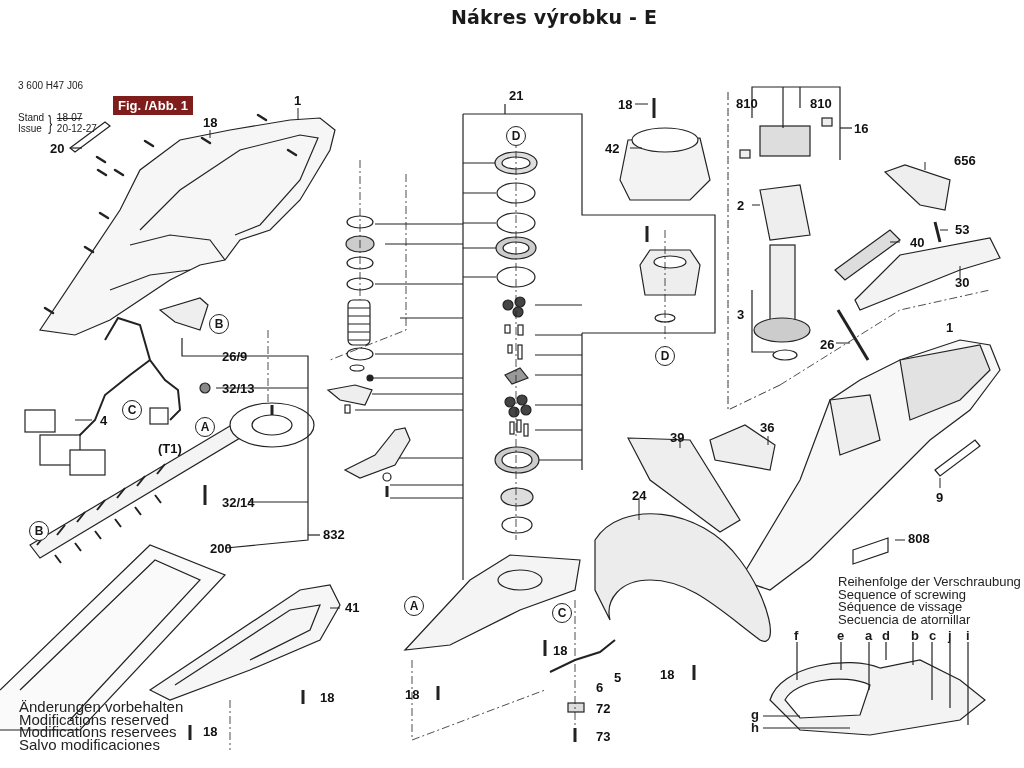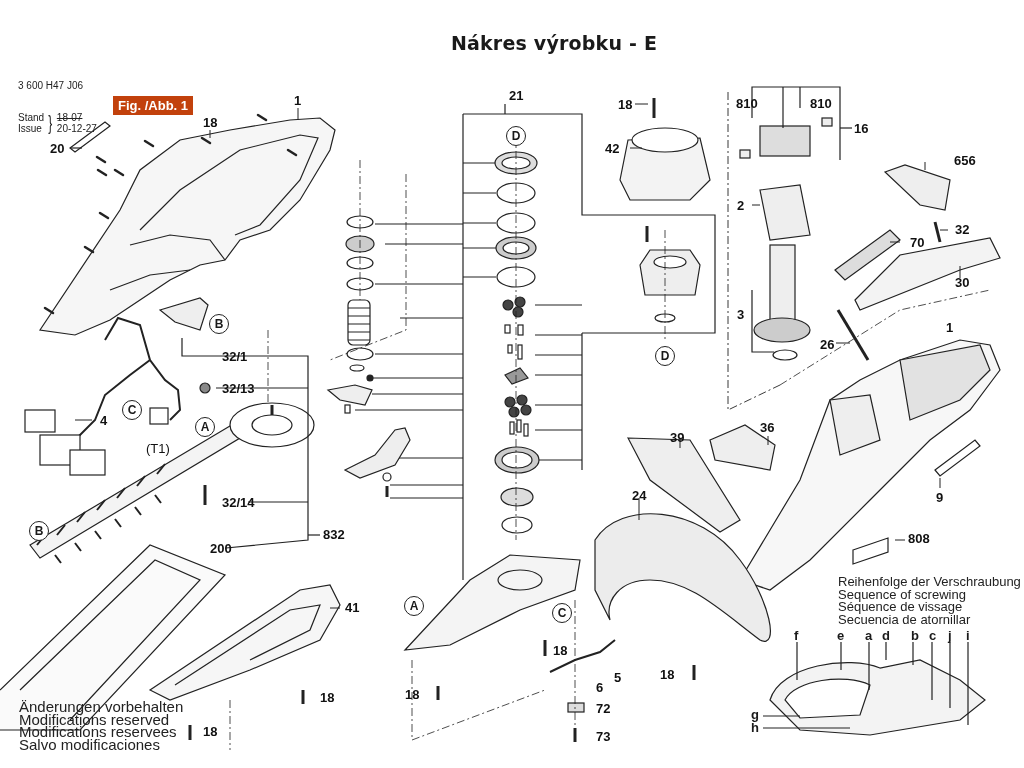--- a/index.html
+++ b/index.html
@@ -1,25 +1,25 @@
 <!DOCTYPE html>
 <html><head>
 <meta charset="utf-8">
 <style>
   html, body { margin:0; padding:0; background:#ffffff; }
   body { width:1024px; height:768px; position:relative; overflow:hidden; font-family:"Liberation Sans", sans-serif; color:#1a1a1a; }
-  .title { position:absolute; left:0; width:1024px; top:6px; text-align:center; padding-left:84px; box-sizing:border-box; font-family:"DejaVu Sans", sans-serif; font-weight:bold; font-size:19px; letter-spacing:0.2px;margin-top:26px; }
+  .title { position:absolute; left:0; width:1024px; top:6px; text-align:center; padding-left:84px; box-sizing:border-box; font-family:"DejaVu Sans", sans-serif; font-weight:bold; font-size:19px; letter-spacing:0.2px; }
   .meta { position:absolute; left:18px; top:80px; font-size:10px; line-height:11px; color:#222; }
   .meta .code { display:block; margin-bottom:2px; }
   .meta .row { display:flex; align-items:center;margin-top:21px; }
   .meta .labels { display:flex; flex-direction:column; }
   .meta .brace { font-size:20px; line-height:20px; margin:0 3px; transform:scaleX(0.6); }
   .meta .vals { display:flex; flex-direction:column; }
   .meta .strike { text-decoration:line-through; }
-  .fig { position:absolute; left:113px; top:96px; background:#c2410c; color:#fff; font-weight:bold; font-size:13px; padding:2px 5px; }
+  .fig { position:absolute; left:113px; top:96px; background:#7f1d1d; color:#fff; font-weight:bold; font-size:13px; padding:2px 5px; }
   .lbl { position:absolute; font-weight:bold; font-size:13px; color:#111; white-space:nowrap; }
   .circ { position:absolute; width:20px; height:20px; border:1.3px solid #222; border-radius:50%; background:#fff; font-weight:bold; font-size:12px; display:flex; align-items:center; justify-content:center; box-sizing:border-box; }
   .note { position:absolute; font-size:15px; line-height:12.5px; color:#222; }
   .seq { position:absolute; font-size:13px; line-height:12.5px; color:#222; }
   .seqletter { position:absolute; font-weight:bold; font-size:13px; }
   svg.draw { position:absolute; left:0; top:0; }
 </style>
 </head>
 <body>
 
@@ -298,31 +298,31 @@
 <span class="lbl" style="left:203px;top:115px">18</span>
 <span class="lbl" style="left:50px;top:141px">20</span>
 <span class="lbl" style="left:509px;top:88px">21</span>
 <span class="lbl" style="left:618px;top:97px">18</span>
 <span class="lbl" style="left:605px;top:141px">42</span>
 <span class="lbl" style="left:736px;top:96px">810</span>
 <span class="lbl" style="left:810px;top:96px">810</span>
 <span class="lbl" style="left:854px;top:121px">16</span>
 <span class="lbl" style="left:954px;top:153px">656</span>
 <span class="lbl" style="left:737px;top:198px">2</span>
-<span class="lbl" style="left:955px;top:222px">32</span>
-<span class="lbl" style="left:910px;top:235px">70</span>
+<span class="lbl" style="left:955px;top:222px">53</span>
+<span class="lbl" style="left:910px;top:235px">40</span>
 <span class="lbl" style="left:955px;top:275px">30</span>
 <span class="lbl" style="left:737px;top:307px">3</span>
 <span class="lbl" style="left:946px;top:320px">1</span>
 <span class="lbl" style="left:820px;top:337px">26</span>
-<span class="lbl" style="left:222px;top:349px">32/1</span>
+<span class="lbl" style="left:222px;top:349px">26/9</span>
 <span class="lbl" style="left:222px;top:381px">32/13</span>
 <span class="lbl" style="left:222px;top:495px">32/14</span>
 <span class="lbl" style="left:100px;top:413px">4</span>
-<span class="lbl" style="left:146px;top:441px;font-weight:normal">(T1)</span>
+<span class="lbl" style="left:158px;top:441px;font-weight:bold">(T1)</span>
 <span class="lbl" style="left:670px;top:430px">39</span>
 <span class="lbl" style="left:760px;top:420px">36</span>
 <span class="lbl" style="left:936px;top:490px">9</span>
 <span class="lbl" style="left:632px;top:488px">24</span>
 <span class="lbl" style="left:908px;top:531px">808</span>
 <span class="lbl" style="left:323px;top:527px">832</span>
 <span class="lbl" style="left:210px;top:541px">200</span>
 <span class="lbl" style="left:345px;top:600px">41</span>
 <span class="lbl" style="left:320px;top:690px">18</span>
 <span class="lbl" style="left:203px;top:724px">18</span>

